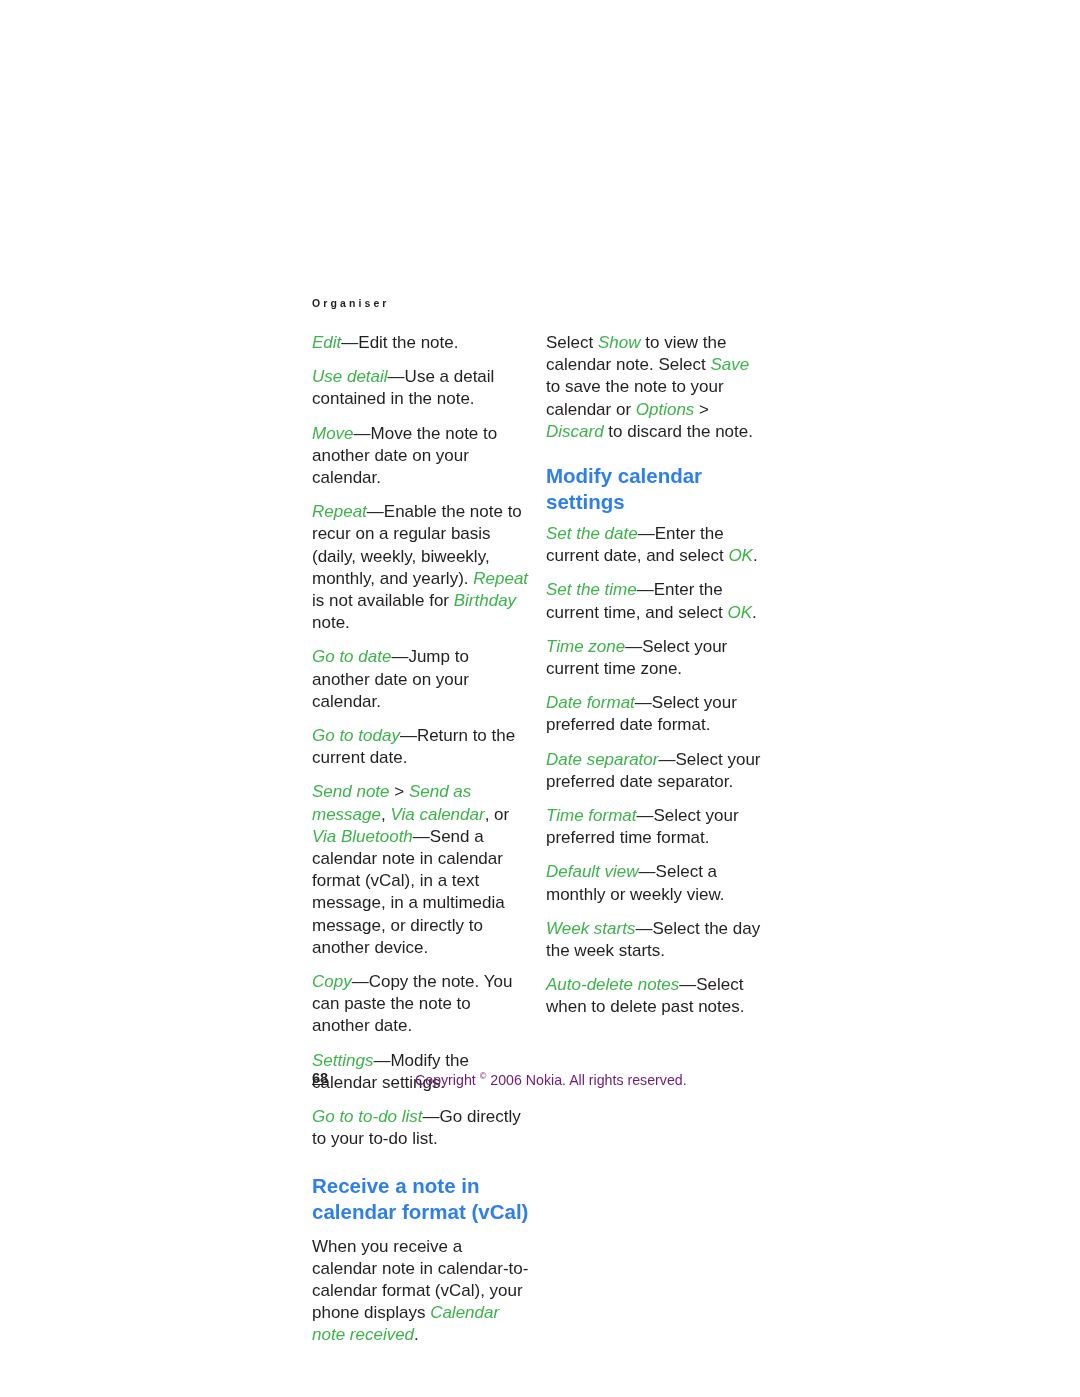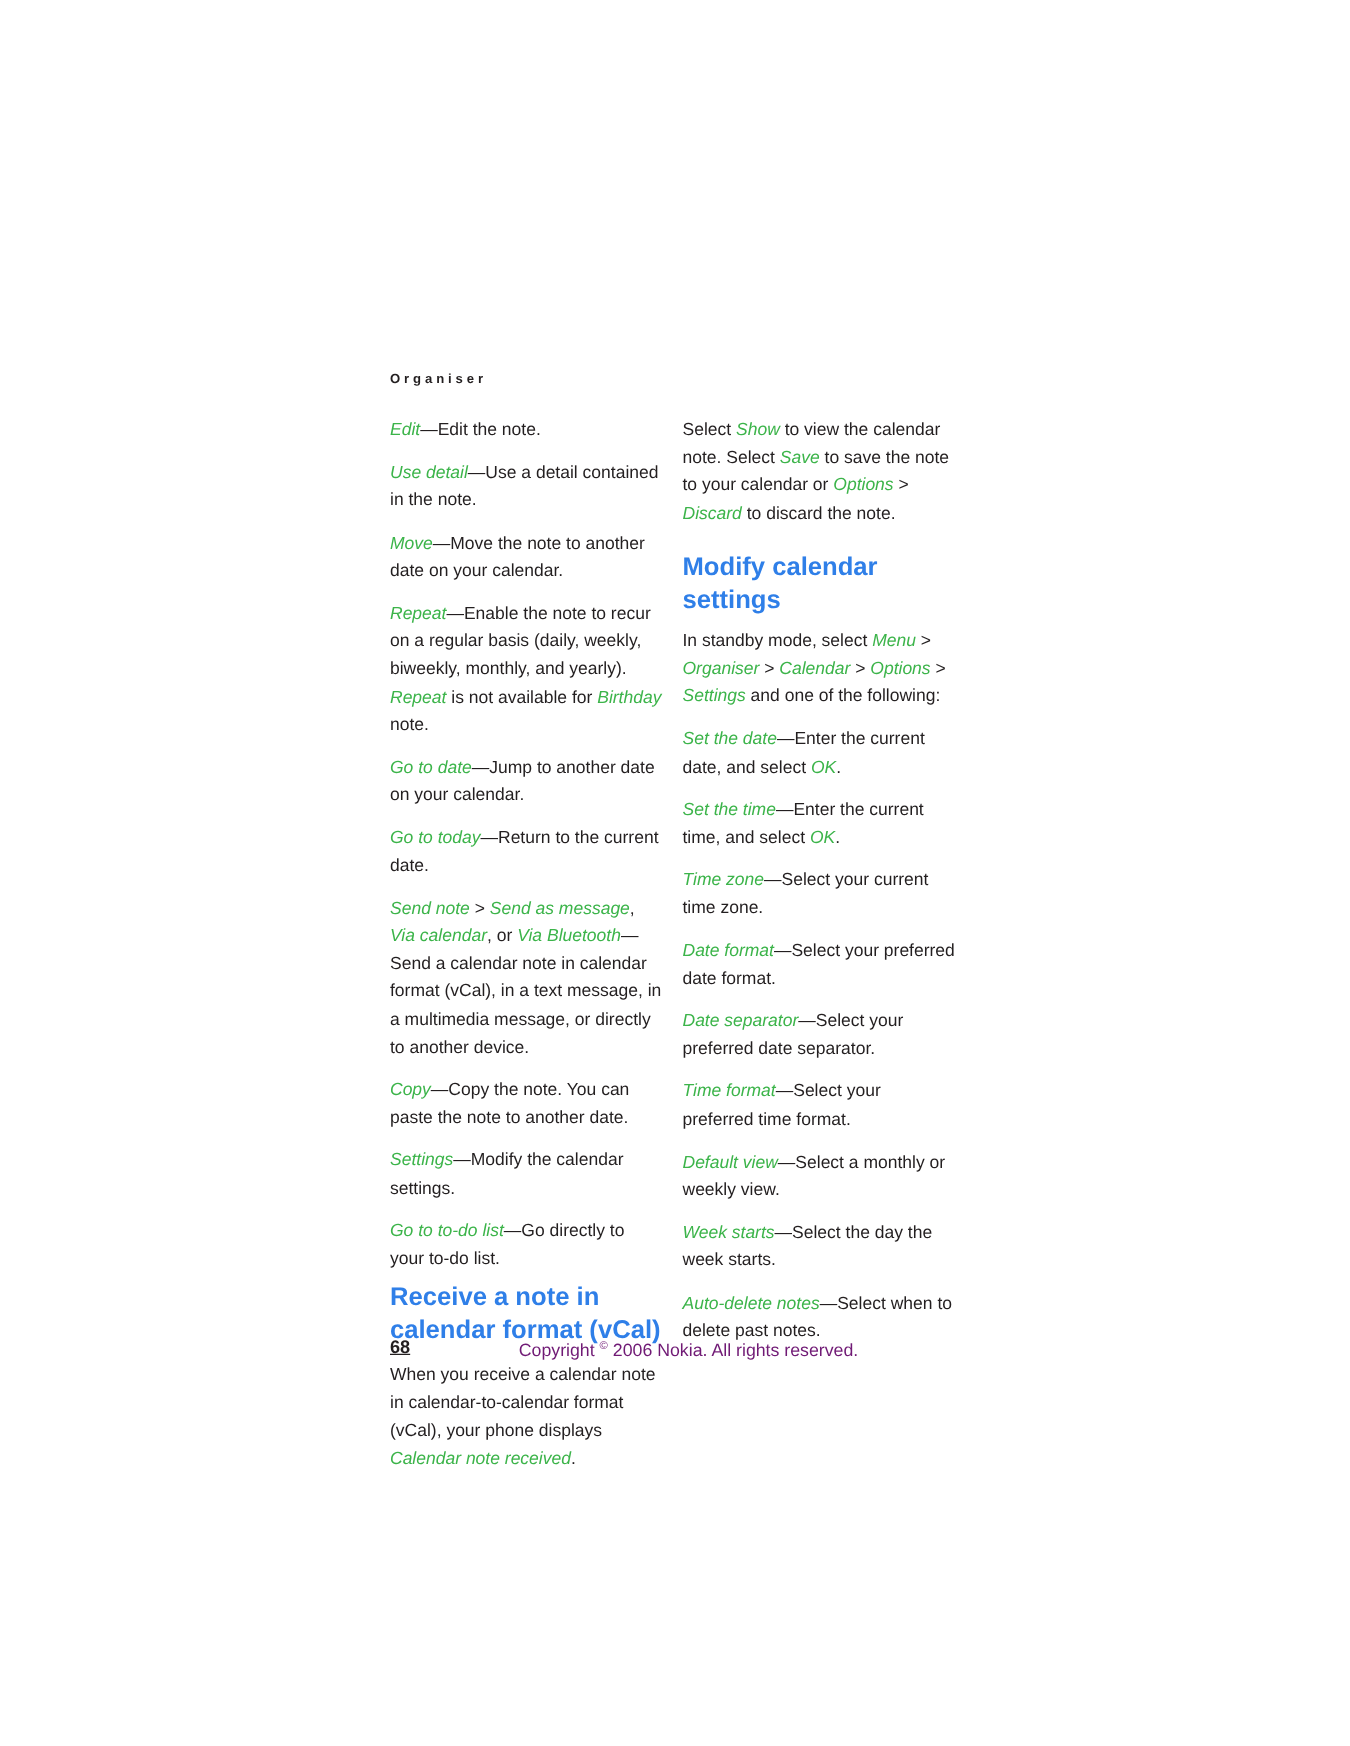--- a/index.html
+++ b/index.html
@@ -42,21 +42,21 @@
     display: flex;
     gap: 16px;
   }
 
   .col {
     width: 218px;
   }
 
   .col p {
     margin: 0 0 12px 0;
-    font-size: 14px;
+    font-size: 17px;
     line-height: 22.2px;
     color: #231f20;
     text-align: left;
     -webkit-font-smoothing: antialiased;
   }
 
   .col p:last-child {
     margin-bottom: 0;
   }
 
@@ -68,21 +68,21 @@
   h2.section-heading {
     margin: 0;
     padding: 0;
     font-size: 20.5px;
     line-height: 26px;
     font-weight: bold;
     color: #2f7fe8;
   }
 
   .heading-block {
-    margin: 8px 0 11px 0;
+    margin: 22px 0 11px 0;
   }
 
   .heading-block-tight {
     margin: 20px 0 8px 0;
   }
 
   .footer {
     position: absolute;
     left: 0;
     top: 1070px;
@@ -144,21 +144,20 @@
     </div>
 
     <div class="col">
       <div id="right-paras">
           <p><span>Select </span><span class="hl">Show</span><span> to view the calendar note. Select </span><span class="hl">Save</span><span> to save the note to your calendar or </span><span class="hl">Options</span><span> &gt; </span><span class="hl">Discard</span><span> to discard the note.</span></p>
         </div>
       <div class="heading-block-tight">
         <h2 class="section-heading">Modify calendar settings</h2>
       </div>
       <div id="right-after">
-          <p><span>In standby mode, select </span><span class="hl">Menu</span><span> &gt; </span><span class="hl">Organiser</span><span> &gt; </span><span class="hl">Calendar</span><span> &gt; </span><span class="hl">Options</span><span> &gt; </span><span class="hl">Settings</span><span> and one of the following:</span></p>
           <p><span class="hl">Set the date</span><span>—Enter the current date, and select </span><span class="hl">OK</span><span>.</span></p>
           <p><span class="hl">Set the time</span><span>—Enter the current time, and select </span><span class="hl">OK</span><span>.</span></p>
           <p><span class="hl">Time zone</span><span>—Select your current time zone.</span></p>
           <p><span class="hl">Date format</span><span>—Select your preferred date format.</span></p>
           <p><span class="hl">Date separator</span><span>—Select your preferred date separator.</span></p>
           <p><span class="hl">Time format</span><span>—Select your preferred time format.</span></p>
           <p><span class="hl">Default view</span><span>—Select a monthly or weekly view.</span></p>
           <p><span class="hl">Week starts</span><span>—Select the day the week starts.</span></p>
           <p><span class="hl">Auto-delete notes</span><span>—Select when to delete past notes.</span></p>
         </div>

